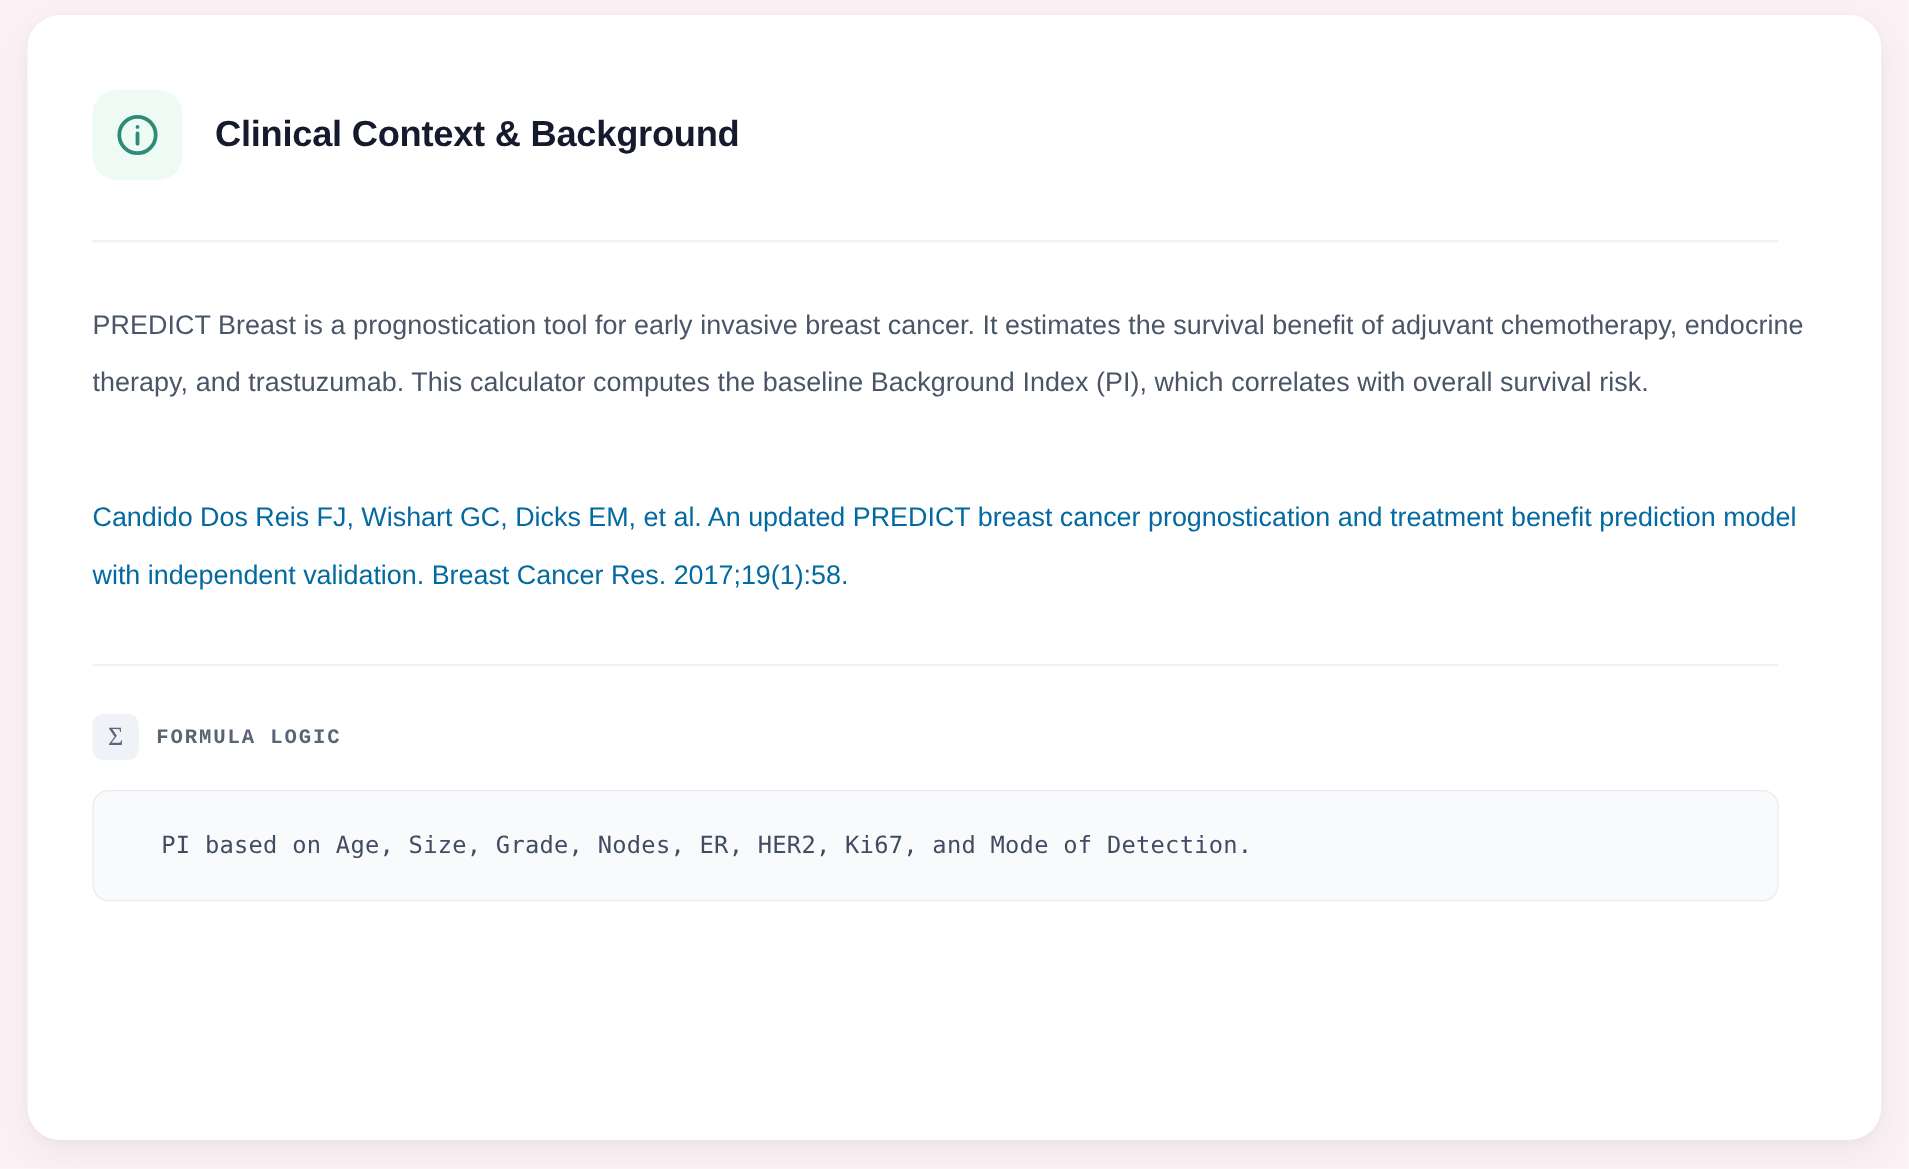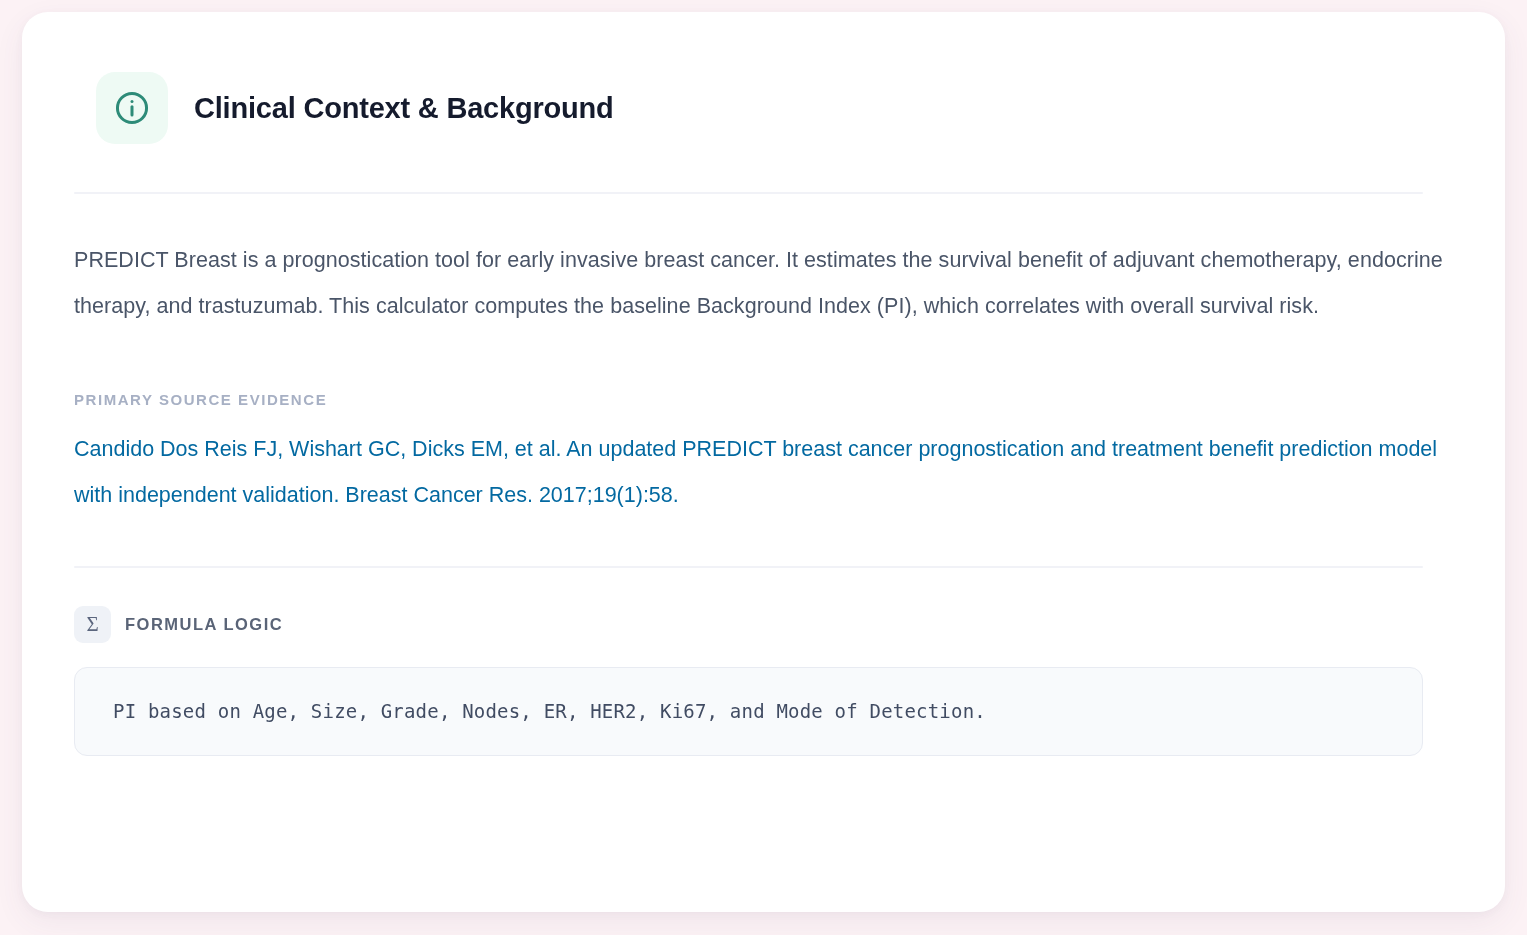--- a/index.html
+++ b/index.html
@@ -32,21 +32,20 @@
   .card-inner {
     padding: 60px 52px 0 52px;
   }
 
   
   .header {
     display: flex;
     align-items: center;
     gap: 26px;
     padding-left: 0;
-    margin-left: 22px;
   }
 
   .header-badge {
     width: 72px;
     height: 72px;
     min-width: 72px;
     border-radius: 19px;
     background: #eefaf4;
     display: flex;
     align-items: center;
@@ -134,29 +133,30 @@
     line-height: 1;
     padding-bottom: 1px;
   }
 
   .formula-title {
     font-size: 16.5px;
     font-weight: bold;
     letter-spacing: 1.5px;
     color: #5a6477;
     text-transform: uppercase;
+    font-family: Liberation Mono, monospace;
   }
 
   .formula-box {
     margin-top: 24px;
     margin-right: 30px;
     background: #f8fafc;
     border: 1px solid #e8ebf2;
     border-radius: 13px;
-    padding: 30px 38px;
+    padding: 30px 54px;
   }
 
   .formula-code {
     font-family: "DejaVu Sans Mono", monospace;
     font-size: 19px;
     color: #414c63;
     letter-spacing: 0.2px;
     white-space: pre-wrap;
     line-height: 1.4;
   }
@@ -176,21 +176,20 @@
         </svg>
       </div>
       <div class="header-title">Clinical Context &amp; Background</div>
     </div>
 
     <div class="divider top"></div>
 
     <p class="description">PREDICT Breast is a prognostication tool for early invasive breast cancer. It estimates the survival benefit of adjuvant chemotherapy, endocrine therapy, and trastuzumab. This calculator computes the baseline Background Index (PI), which correlates with overall survival risk.</p>
 
     <div class="evidence">
-      <div class="evidence-label">PRIMARY SOURCE EVIDENCE</div>
       <p class="evidence-text">Candido Dos Reis FJ, Wishart GC, Dicks EM, et al. An updated PREDICT breast cancer prognostication and treatment benefit prediction model with independent validation. Breast Cancer Res. 2017;19(1):58.</p>
     </div>
 
     <div class="divider mid"></div>
 
     <div class="formula-section">
       <div class="formula-head">
         <div class="formula-badge">Σ</div>
         <div class="formula-title">FORMULA LOGIC</div>
       </div>

